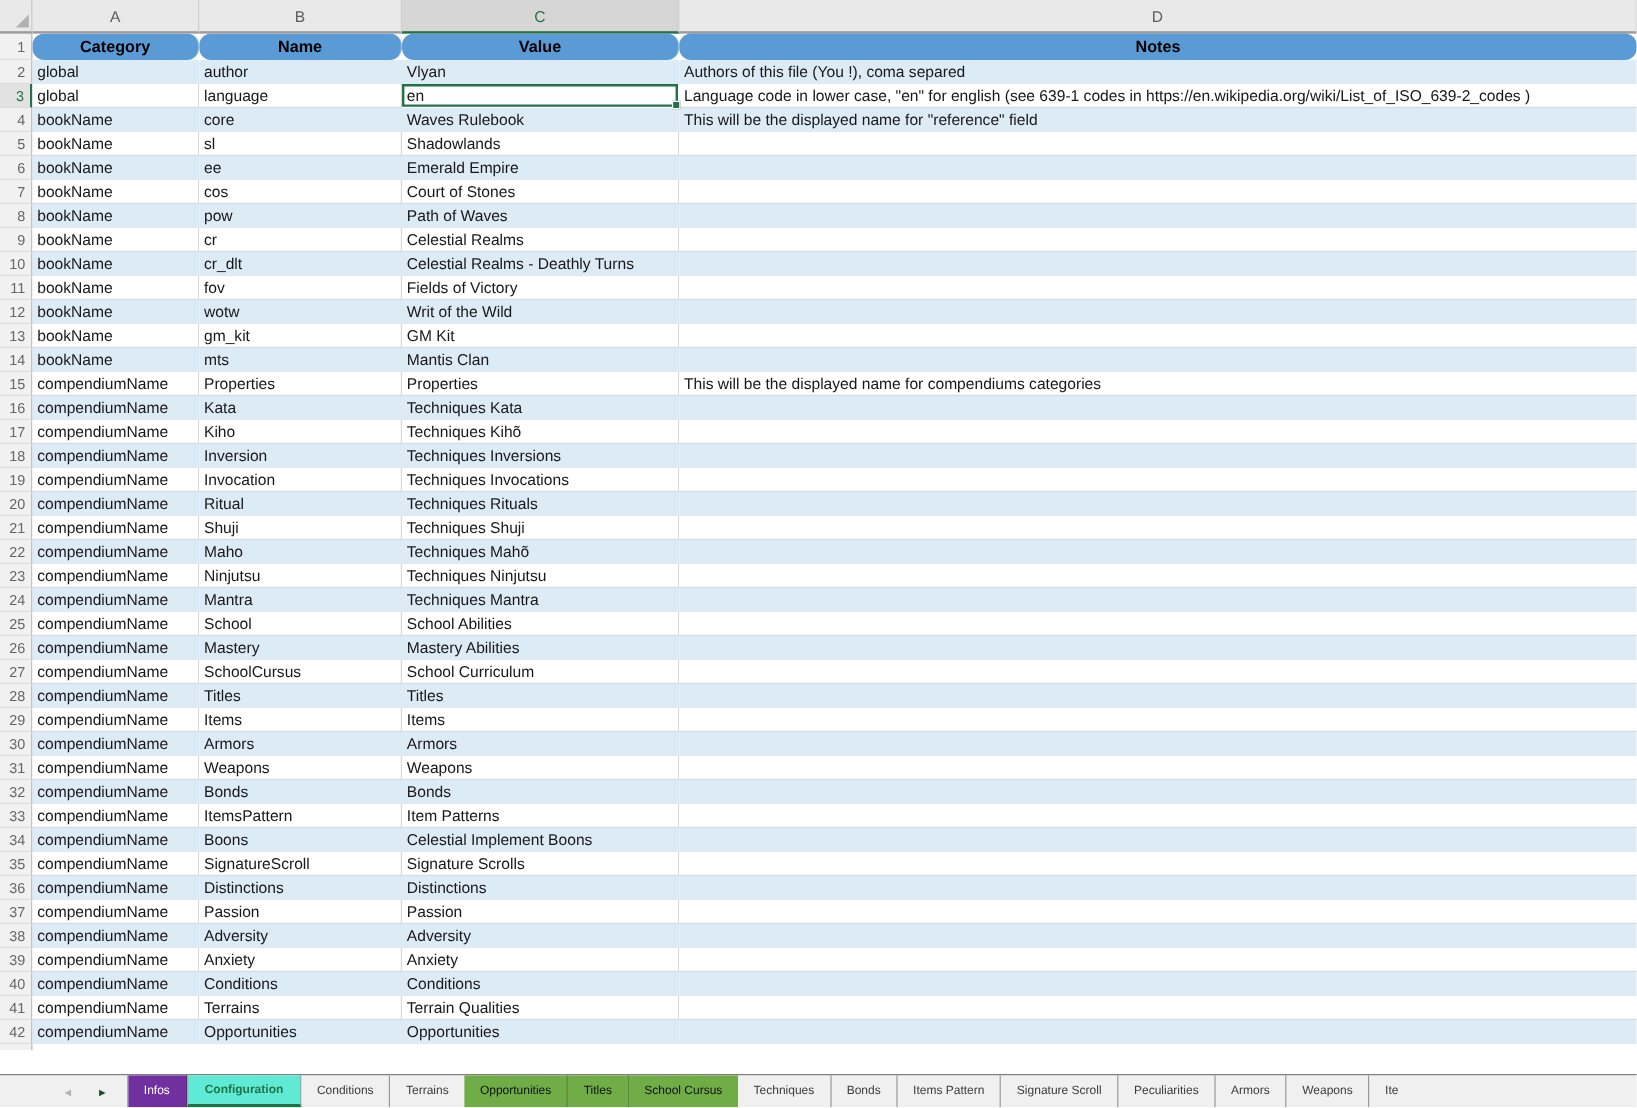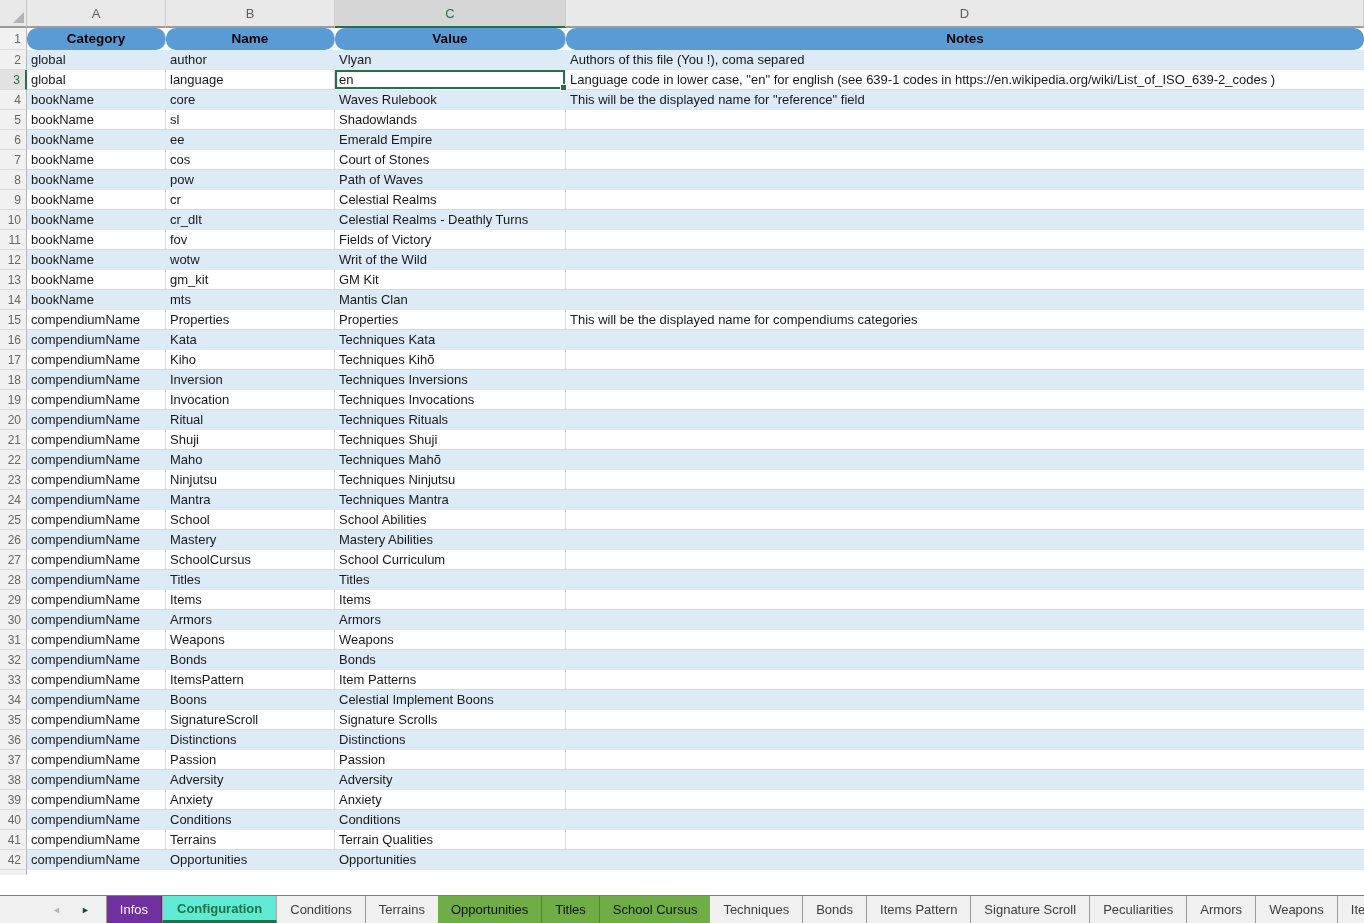--- a/index.html
+++ b/index.html
@@ -64,21 +64,21 @@
   .tabbar{
     position:absolute; left:0; bottom:0; width:100%; height:28px;
     background:#f0f0f0; border-top:1px solid #7f7f7f;
     display:flex; align-items:stretch; overflow:hidden;
   }
   .navarrows{ display:flex; align-items:center; gap:20px; padding:0 16px 0 52px; }
   .arrow{ font-size:9px; color:#1a4f24; cursor:default; }
   .arrow.dis{ color:#b4b4b4; }
   .tabs{ display:flex; align-items:stretch; border-left:1px solid #9a9a9a; }
   .tab{
-    display:flex; align-items:center; padding:0 13px; font-size:13px;
+    display:flex; align-items:center; padding:0 13px; font-size:10px;
     color:#3c3c3c; white-space:nowrap; cursor:default;
   }
   .tab.plain + .tab.plain{ border-left:1px solid #9a9a9a; }
   .tab.green + .tab.green{ border-left:1px solid #558238; }
   .tab.purple{ background:#7030a0; color:#fff; border-right:1px solid #5a2482; }
   .tab.green{ background:#70ad47; color:#101010; }
   .tab.active{
     background:#5eead4; color:#217346; font-weight:bold;
     border-left:1px solid #a6a6a6; border-right:1px solid #a6a6a6;
     border-bottom:3px solid #217346; padding:0 14px;

